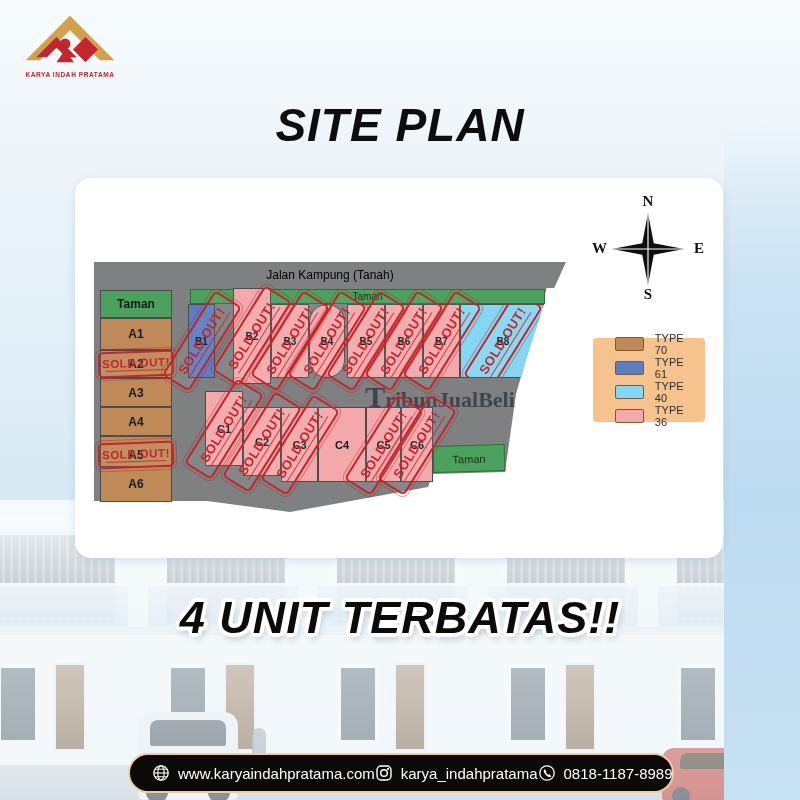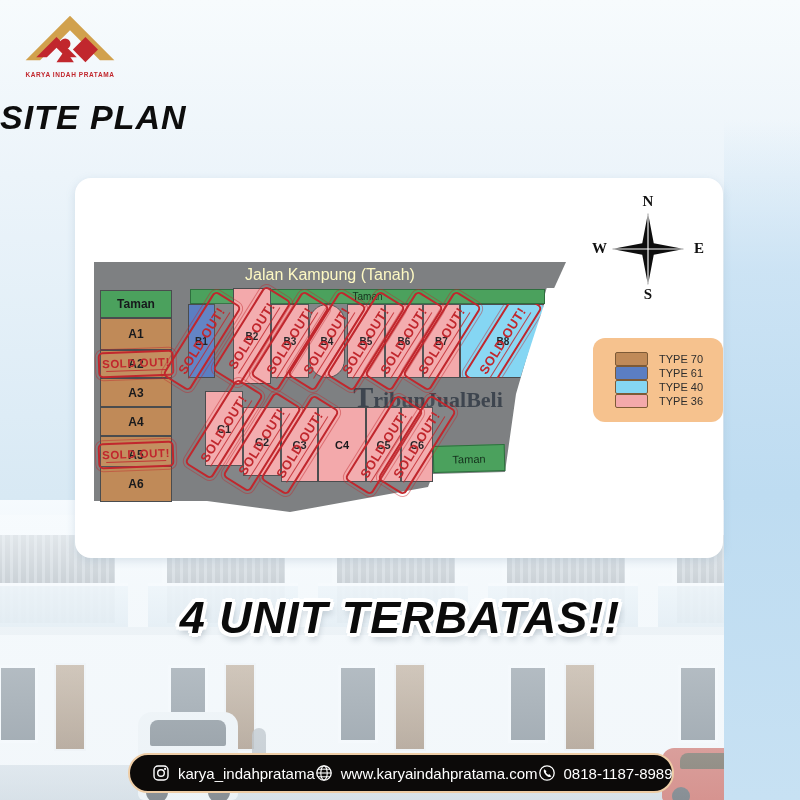--- a/index.html
+++ b/index.html
@@ -24,39 +24,39 @@
   .suv{position:absolute;left:138px;top:212px;width:100px;height:88px;background:#edf1f3;border-radius:14px 14px 6px 6px;}
   .suv .ws{position:absolute;left:12px;top:8px;width:76px;height:26px;background:#3f4a53;border-radius:8px 8px 2px 2px;}
   .wheel{position:absolute;bottom:-3px;width:22px;height:22px;border-radius:50%;background:#2c3238;}
   .car-red{position:absolute;left:662px;top:248px;width:104px;height:54px;background:#c23b2e;border-radius:12px 18px 5px 5px;}
   .car-red .ws{position:absolute;left:18px;top:5px;width:60px;height:16px;background:#35250f;border-radius:8px 8px 2px 2px;}
   .person{position:absolute;left:252px;top:228px;width:14px;height:54px;background:#8d969d;border-radius:7px 7px 3px 3px;opacity:.8;}
   .wash{position:absolute;inset:0;background:linear-gradient(180deg,rgba(247,251,254,.97) 0%,rgba(242,248,252,.7) 32%,rgba(236,244,250,.48) 100%);}
   
   .logo{position:absolute;left:18px;top:12px;width:104px;z-index:5;text-align:center;}
   .logo-text{display:block;margin-top:1px;font-size:6.5px;font-weight:bold;letter-spacing:.6px;color:#c1272d;}
-  .title{position:absolute;left:0;top:98px;width:800px;text-align:left;z-index:5;margin:0;
-    font-size:34px;font-weight:900;font-style:italic;letter-spacing:1px;color:#0d0d0d;}
+  .title{position:absolute;left:0;top:98px;width:800px;text-align:center;z-index:5;margin:0;
+    font-size:46px;font-weight:900;font-style:italic;letter-spacing:1px;color:#0d0d0d;}
   
   .card{position:absolute;left:75px;top:178px;width:648px;height:380px;background:#ffffff;border-radius:16px;z-index:3;
     box-shadow:0 3px 10px rgba(110,145,175,.22);}
   .plan{position:absolute;left:0;top:0;width:800px;height:800px;z-index:4;}
   
   .road{position:absolute;left:94px;top:262px;width:472px;height:26px;background:var(--road);
     clip-path:polygon(0 0,100% 0,97.5% 100%,0 100%);display:flex;align-items:center;justify-content:center;}
-  .road span{color:#fef9c3;font-size:16px;}
+  .road span{color:#000000;font-size:12px;}
   .gray-body{position:absolute;left:94px;top:287px;width:453px;height:228px;background:var(--road);
     clip-path:polygon(0px 0px,453px 0px,422px 107px,411px 185px,339px 187px,334px 200px,196px 225px,113px 214px,0px 214px);}
   .taman-strip{position:absolute;left:190px;top:289px;width:355px;height:15px;background:var(--park);
     border:1px solid #2e6e3e;box-sizing:border-box;display:flex;align-items:center;justify-content:center;}
   .taman-strip span{font-size:10px;color:#14301c;}
   .taman-right{position:absolute;left:433px;top:445px;width:72px;height:27px;background:var(--park);
     border:1px solid #2e6e3e;box-sizing:border-box;transform:rotate(-1.5deg);display:flex;align-items:center;justify-content:center;}
   .taman-right span{font-size:11px;color:#14301c;}
-  .watermark{position:absolute;left:340px;top:380px;width:176px;text-align:center;z-index:2;
+  .watermark{position:absolute;left:352px;top:380px;width:176px;text-align:center;z-index:2;
     font-family:"Liberation Serif", serif;font-weight:bold;font-size:22px;color:#39414b;opacity:.92;}
   .watermark::first-letter{font-size:30px;}
   
   .unit{position:absolute;box-sizing:border-box;border:1px solid #4a4c4e;display:flex;align-items:center;justify-content:center;}
   .unit .lbl{font-weight:bold;font-size:10px;color:#17191c;z-index:1;}
   .aCol .lbl{font-size:12px;}
   .cRow .lbl{font-size:11px;}
   .trap{clip-path:polygon(0 0,98% 0,70% 100%,0 100%);justify-content:center;}
   .stamp{position:absolute;left:50%;top:50%;border:2px solid var(--stamp);border-radius:5px;color:var(--stamp);
     display:flex;flex-direction:column;align-items:center;justify-content:center;background:rgba(255,255,255,.05);
@@ -68,22 +68,22 @@
   .stamp .su{width:82%;border-top:1.5px solid rgba(193,39,45,.85);margin-top:1px;}
   
   .compass{position:absolute;left:598px;top:196px;width:100px;height:104px;z-index:4;
     font-family:"Liberation Serif", serif;font-weight:bold;color:#111;}
   .compass svg{position:absolute;left:14px;top:17px;}
   .cN{position:absolute;top:-3px;left:50%;transform:translateX(-50%);font-size:15px;}
   .cS{position:absolute;bottom:-3px;left:50%;transform:translateX(-50%);font-size:15px;}
   .cW{position:absolute;left:-6px;top:50%;transform:translateY(-50%);font-size:15px;}
   .cE{position:absolute;right:-6px;top:50%;transform:translateY(-50%);font-size:15px;}
   
-  .legend{position:absolute;left:593px;top:338px;width:130px;height:84px;background:var(--legend-bg);
-    border-radius:12px;z-index:4;display:flex;flex-direction:column;justify-content:center;gap:3px;padding:4px 12px;box-sizing:border-box;}
+  .legend{position:absolute;left:593px;top:338px;width:112px;height:84px;background:var(--legend-bg);
+    border-radius:4px;z-index:4;display:flex;flex-direction:column;justify-content:center;gap:3px;padding:4px 12px;box-sizing:border-box;}
   .lg-row{display:flex;align-items:center;margin-left:10px;}
   .lg-sw{width:33px;height:14px;border:1px solid #7d5a36;border-radius:2px;box-sizing:border-box;}
   .lg-lb{margin-left:11px;font-size:11px;color:#2e2e2e;}
   
   .tagline{position:absolute;left:0;top:592px;width:800px;text-align:center;z-index:6;margin:0;
     font-size:45px;font-weight:900;font-style:italic;letter-spacing:1px;color:#0b0b0b;
     text-shadow:-3px -3px 0 #fff,3px -3px 0 #fff,-3px 3px 0 #fff,3px 3px 0 #fff,0 -4px 0 #fff,0 4px 0 #fff,-4px 0 0 #fff,4px 0 0 #fff,2px 6px 7px rgba(30,50,70,.28);}
   .footer{position:absolute;left:128px;top:753px;width:546px;height:40px;z-index:6;box-sizing:border-box;
     background:#0c0a09;border:2px solid #eecda6;border-radius:24px;display:flex;align-items:center;
     justify-content:space-between;padding:0 22px;color:#fff;font-size:15px;}
@@ -334,38 +334,38 @@
           </div>
         </div>
     </div>
   </div>
 
   <h2 class="tagline">4 UNIT TERBATAS!!</h2>
 
   <div class="footer">
     <div class="f-group">
       <svg width="18" height="18" viewBox="0 0 18 18">
-        <rect x="2" y="2" width="14" height="14" rx="4" fill="none" stroke="#fff" stroke-width="1.4"></rect>
-        <circle cx="9" cy="9" r="3.3" fill="none" stroke="#fff" stroke-width="1.4"></circle>
-        <circle cx="13.1" cy="4.9" r="1.1" fill="#fff"></circle>
-      </svg>
-      <span>karya_indahpratama</span>
-    </div>
-    <div class="f-group">
-      <svg width="18" height="18" viewBox="0 0 18 18">
         <circle cx="9" cy="9" r="7.2" fill="none" stroke="#fff" stroke-width="1.3"></circle>
         <ellipse cx="9" cy="9" rx="3.2" ry="7.2" fill="none" stroke="#fff" stroke-width="1.1"></ellipse>
         <line x1="1.8" y1="9" x2="16.2" y2="9" stroke="#fff" stroke-width="1.1"></line>
         <line x1="3" y1="5.2" x2="15" y2="5.2" stroke="#fff" stroke-width="1"></line>
         <line x1="3" y1="12.8" x2="15" y2="12.8" stroke="#fff" stroke-width="1"></line>
       </svg>
       <span>www.karyaindahpratama.com</span>
     </div>
     <div class="f-group">
       <svg width="18" height="18" viewBox="0 0 18 18">
+        <rect x="2" y="2" width="14" height="14" rx="4" fill="none" stroke="#fff" stroke-width="1.4"></rect>
+        <circle cx="9" cy="9" r="3.3" fill="none" stroke="#fff" stroke-width="1.4"></circle>
+        <circle cx="13.1" cy="4.9" r="1.1" fill="#fff"></circle>
+      </svg>
+      <span>karya_indahpratama</span>
+    </div>
+    <div class="f-group">
+      <svg width="18" height="18" viewBox="0 0 18 18">
         <circle cx="9" cy="9" r="7.2" fill="none" stroke="#fff" stroke-width="1.3"></circle>
         <path d="M6.1,5.3 c-1,1.9 0.2,4.1 1.7,5.6 c1.5,1.5 3.7,2.7 5.6,1.7 l-1.8,-2.3 l-1.5,0.5 c-0.9,-0.5 -1.7,-1.3 -2.2,-2.2 l0.5,-1.5 z" fill="#fff"></path>
       </svg>
       <span>0818-1187-8989</span>
     </div>
   </div>
 
 </div>
 
 </body></html>

